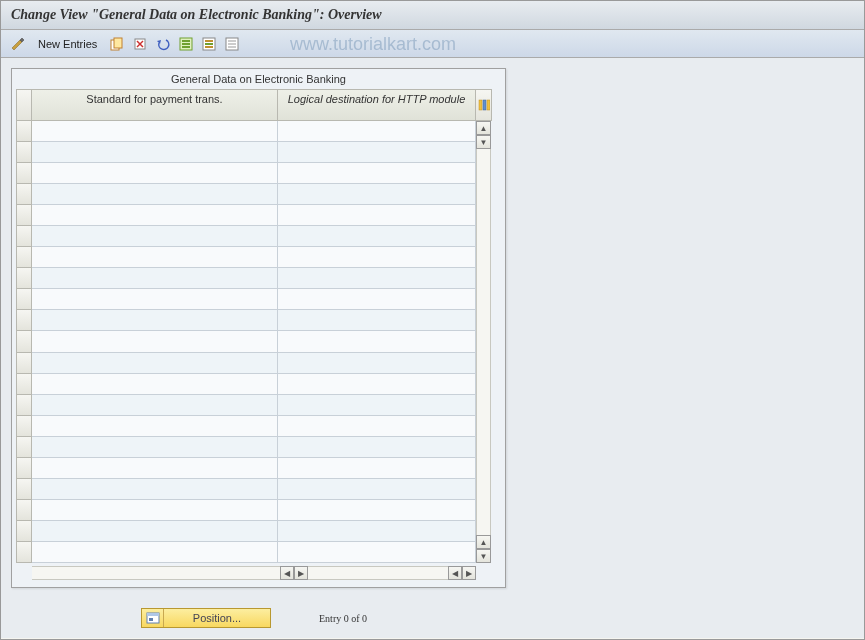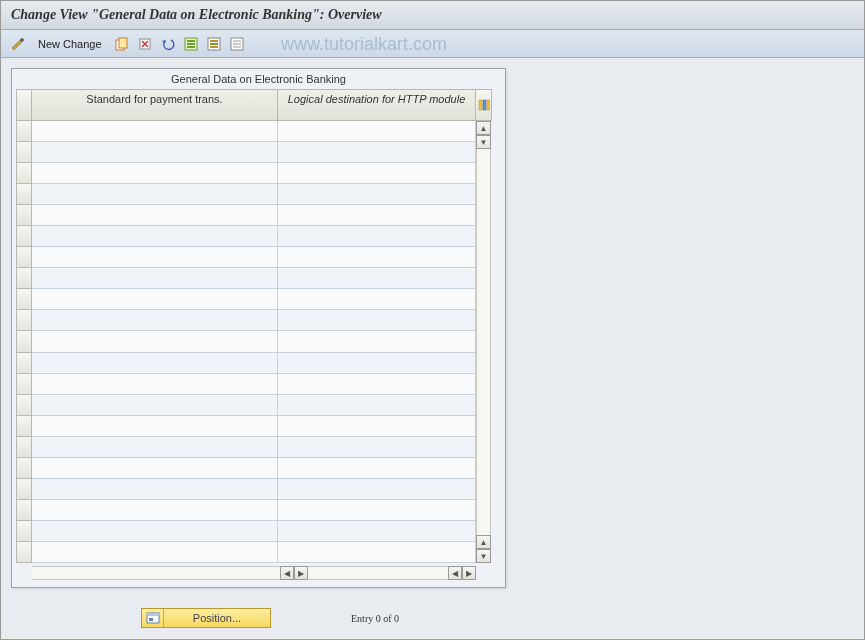--- a/index.html
+++ b/index.html
@@ -44,21 +44,21 @@
       display: flex;
       align-items: center;
       gap: 4px;
       padding: 2px 6px;
       cursor: pointer;
       font-size: 11px;
       color: #222;
     }
     .watermark {
       position: absolute;
-      left: 280px;
+      left: 289px;
       top: 4px;
       font-size: 18px;
       color: rgba(80,120,160,0.35);
       font-family: Arial, sans-serif;
       pointer-events: none;
     }
     .main-area {
       padding: 10px;
       background: #e8ecf0;
       height: calc(100% - 98px);
@@ -149,21 +149,21 @@
       border:1px solid #999;
       display:flex;align-items:center;justify-content:center;
       font-size:8px;color:#555;cursor:pointer;
     }
     .hscroll .htrack {
       height:14px;background:#f6f6f2;border-top:1px solid #c8c8c0;border-bottom:1px solid #c8c8c0;
     }
     .footer {
       display:flex;
       align-items:center;
-      gap: 80px;
+      gap: 48px;
       padding: 10px 140px;
       background: #e8ecf0;
       height: 40px;
     }
     .position-btn {
       display:flex;align-items:center;
       background: linear-gradient(to bottom,#fceea0,#f8d860);
       border: 1px solid #b89830;
       height:20px;
       width:130px;
@@ -190,21 +190,21 @@
 <div class="title-bar">Change View "General Data on Electronic Banking": Overview</div>
 
 <div class="toolbar">
   <div class="toolbar-icon">
     <svg width="16" height="16">
         <path d="M2 12 L10 4 L12 6 L4 14 Z" fill="#c8a040" stroke="#806020" stroke-width="0.5"></path>
         <path d="M10 4 L12 2 L14 4 L12 6 Z" fill="#686868" stroke="#404040" stroke-width="0.5"></path>
       </svg>
   </div>
   <div class="toolbar-button">
-    <span>New Change</span>
+    <span>New Entries</span>
   </div>
   <div class="toolbar-icon">
     <svg width="14" height="14">
         <rect x="1" y="3" width="8" height="10" fill="#fff" stroke="#c08030"></rect>
         <rect x="4" y="1" width="8" height="10" fill="#ffe8a0" stroke="#c08030"></rect>
       </svg>
   </div>
   <div class="toolbar-icon">
     <svg width="14" height="14">
         <rect x="2" y="2" width="10" height="10" fill="#fff" stroke="#888"></rect>

